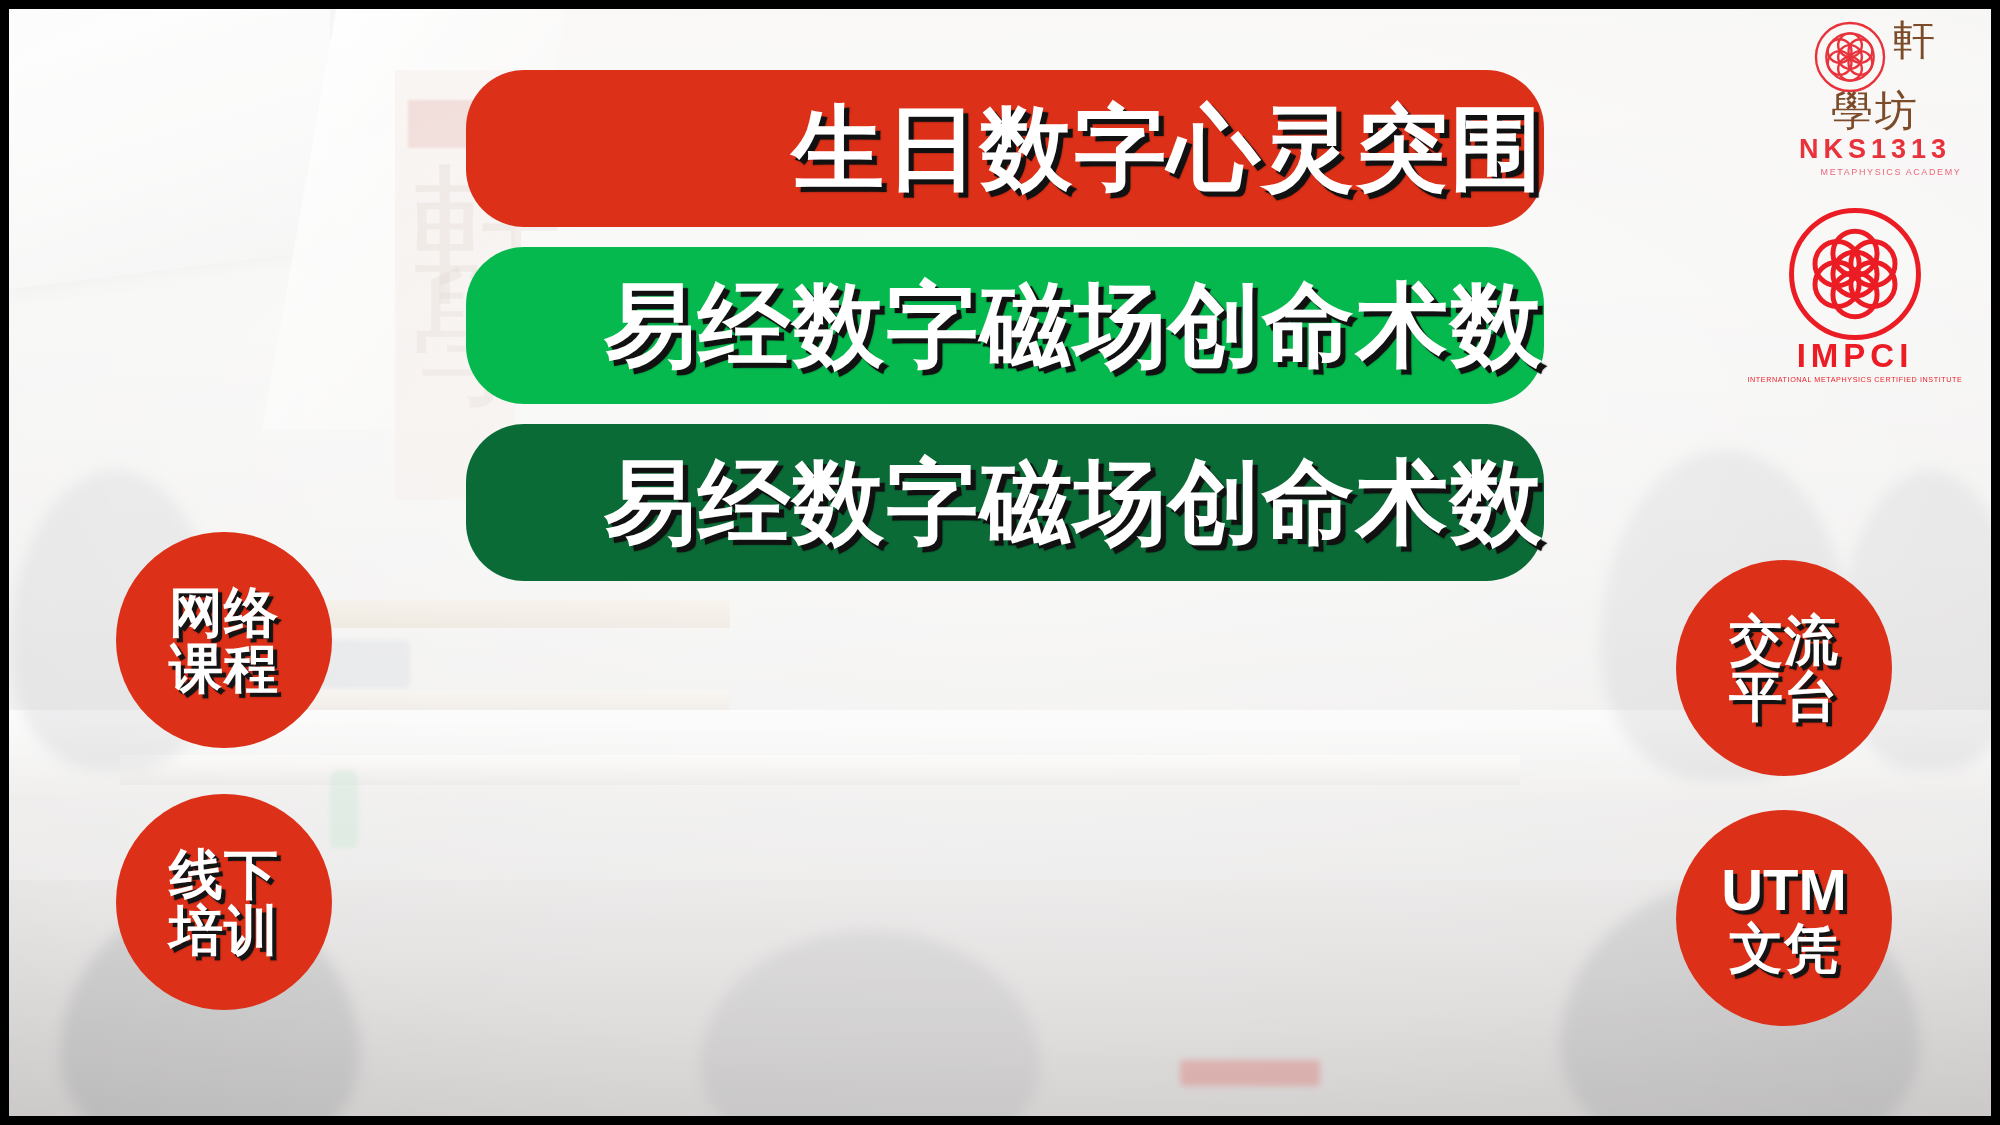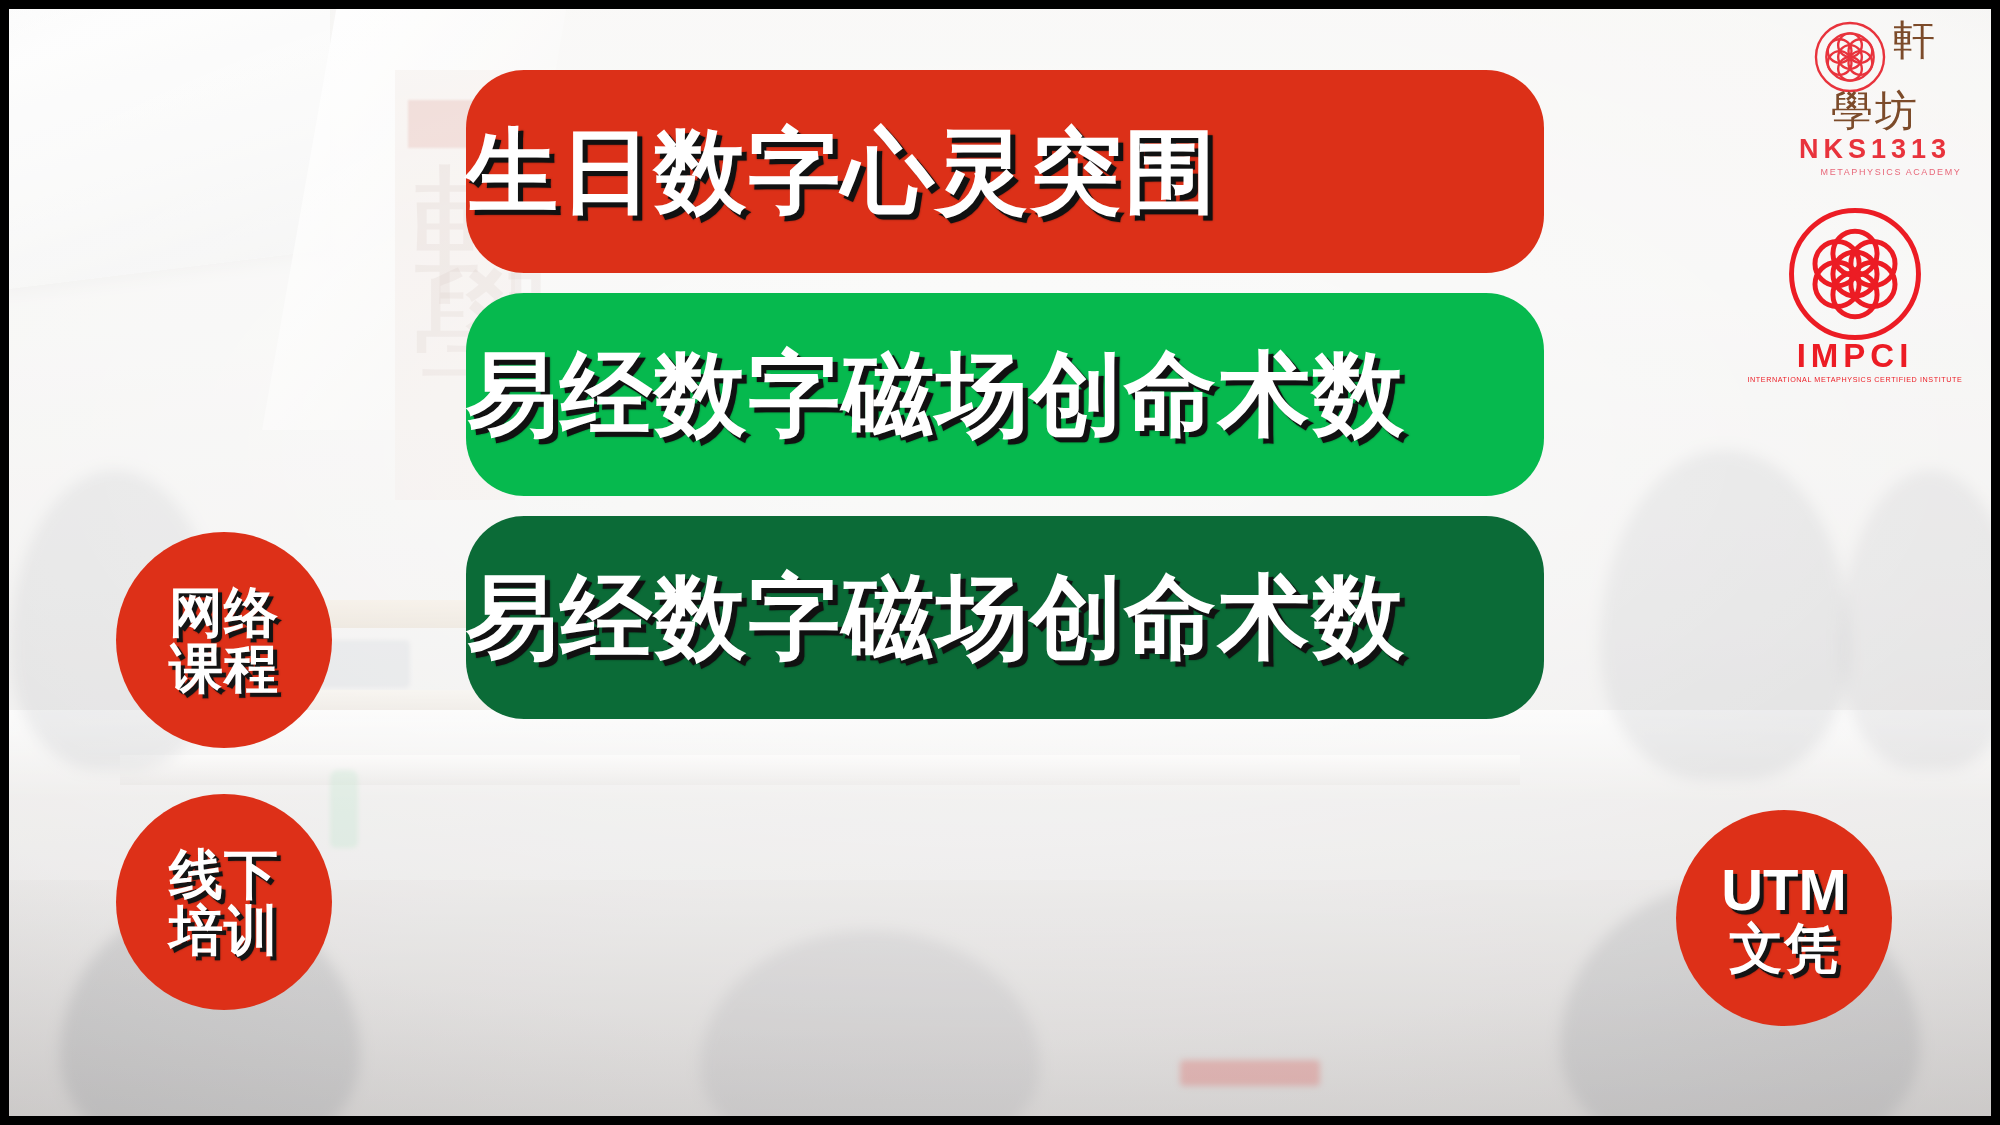--- a/index.html
+++ b/index.html
@@ -127,26 +127,26 @@
   
   .bars {
     position: absolute;
     left: 466px;
     top: 70px;
     width: 1078px;
     z-index: 20;
   }
   .bar {
     position: relative;
-    height: 203px;
+    height: 157px;
     border-radius: 58px;
     margin-bottom: 20px;
     display: flex;
     align-items: center;
-    justify-content: flex-start;
+    justify-content: flex-end;
   }
   .bar:last-child { margin-bottom: 16px; }
   .bar-label {
     font-size: 92px;
     font-weight: bold;
     color: #ffffff;
     letter-spacing: 2px;
     white-space: nowrap;
     text-shadow:
       5px 5px 0 #111111,
@@ -321,20 +321,24 @@
   <div class="badge badge-left-1">
     <span class="badge-line">网络</span>
     <span class="badge-line">课程</span>
   </div>
 
   <div class="badge badge-left-2">
     <span class="badge-line">线下</span>
     <span class="badge-line">培训</span>
   </div>
 
+  <div class="badge badge-right-1">
+    <span class="badge-line">交流</span>
+    <span class="badge-line">平台</span>
+  </div>
 
   <div class="badge badge-right-2">
     <span class="badge-line latin">UTM</span>
     <span class="badge-line">文凭</span>
   </div>
 
   <div class="logo-nks">
     <div class="logo-nks-row">
       <svg class="nks-sym" viewBox="0 0 100 100">
         <g fill="none" stroke="#e8333c" stroke-width="3.2">

